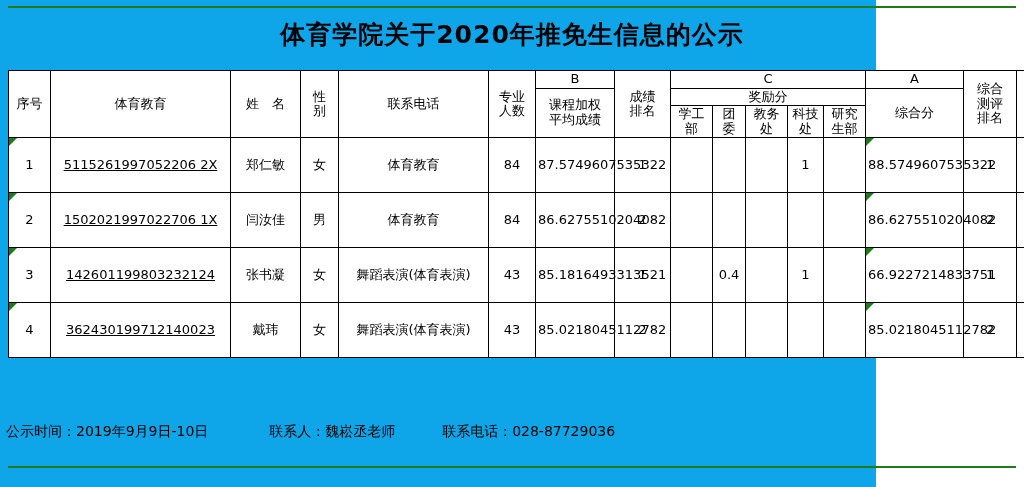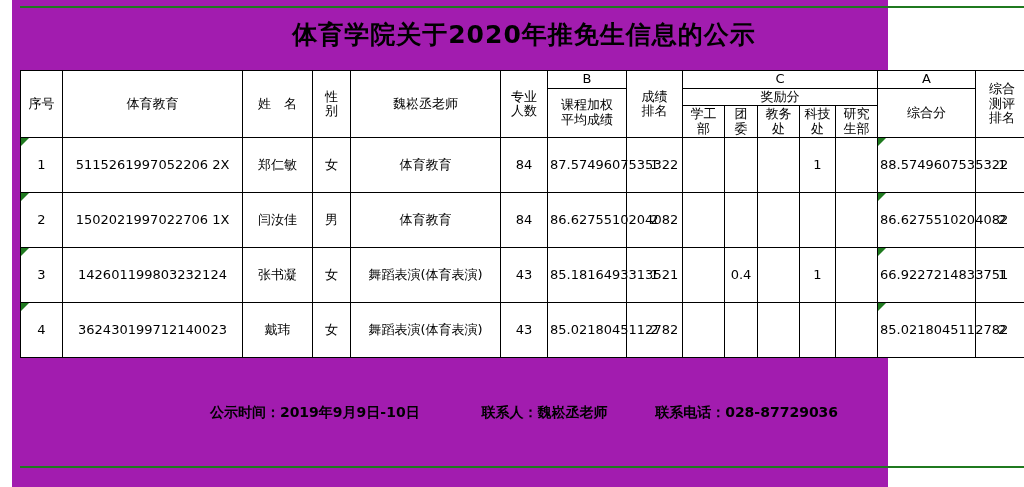--- a/index.html
+++ b/index.html
@@ -13,22 +13,21 @@
     font-family: "Liberation Sans", sans-serif;
     color: #000;
     position: relative;
     overflow: hidden;
   }
   .page {
     position: absolute;
     left: 0; top: 0;
     width: 876px;
     height: 487px;
-    background: #a21caf;
-    margin-left: 12px;
+    background: #0ea5e9;
   }
   
   .edge-line {
     position: absolute;
     left: 8px;
     width: 1008px;
     height: 2px;
     background: #1f7a1f;
   }
   .edge-line.top { top: 6px; }
@@ -63,44 +62,42 @@
     padding: 1px 2px;
     line-height: 1.12;
     font-family: "DejaVu Sans", "Liberation Sans", sans-serif;
     font-weight: normal;
     background: #fff;
   }
   .hdr-small { font-size: 12px; }
   .hdr-tiny { font-size: 11px; }
   .letter { font-size: 13px; }
   td.num { font-size: 13px; }
-  td.idnum { font-size: 13px; letter-spacing: 0px; }
+  td.idnum { font-size: 13px; letter-spacing: 0px; text-decoration: underline; }
   td.name { font-size: 14px; }
   td.major { font-size: 14px; }
   td.decimal { font-size: 12px; line-height: 1.15; }
   tr.data td { height: 52px; }
   td.marker { position: relative; }
   td.marker::before {
     content: "";
     position: absolute;
     left: 0; top: 0;
     width: 0; height: 0;
     border-top: 8px solid #1f7a1f;
     border-right: 8px solid transparent;
   }
 
   .footer {
     position: absolute;
     left: 0;
-    top: 404px;
+    top: 423px;
     width: 1024px;
-    text-align: center;
     font-size: 14px;
     font-family: "DejaVu Sans", "Liberation Sans", sans-serif;
-    font-weight: bold;
   }
   .footer span { margin: 0 6px; }
 </style>
 </head>
 <body>
 
 <div class="page">
 
   <div class="edge-line top"></div>
   <div class="edge-line bottom"></div>
@@ -126,21 +123,21 @@
       <col style="width:53px">
       <col style="width:50px">
     </colgroup>
 
     <tbody>
         <tr>
       <td rowspan="3" class="hdr-small">序号</td>
       <td rowspan="3">体育教育</td>
       <td rowspan="3">姓　名</td>
       <td rowspan="3" class="hdr-small">性<br>别</td>
-      <td rowspan="3">魏崧丞老师</td>
+      <td rowspan="3">联系电话</td>
       <td rowspan="3" class="hdr-small">专业<br>人数</td>
       <td class="letter">B</td>
       <td rowspan="3" class="hdr-small">成绩<br>排名</td>
       <td colspan="5" class="letter">C</td>
       <td class="letter">A</td>
       <td rowspan="3" class="hdr-small">综合<br>测评<br>排名</td>
       <td rowspan="3" class="hdr-small">是否<br>候补</td>
     </tr>
 
     <tr>

